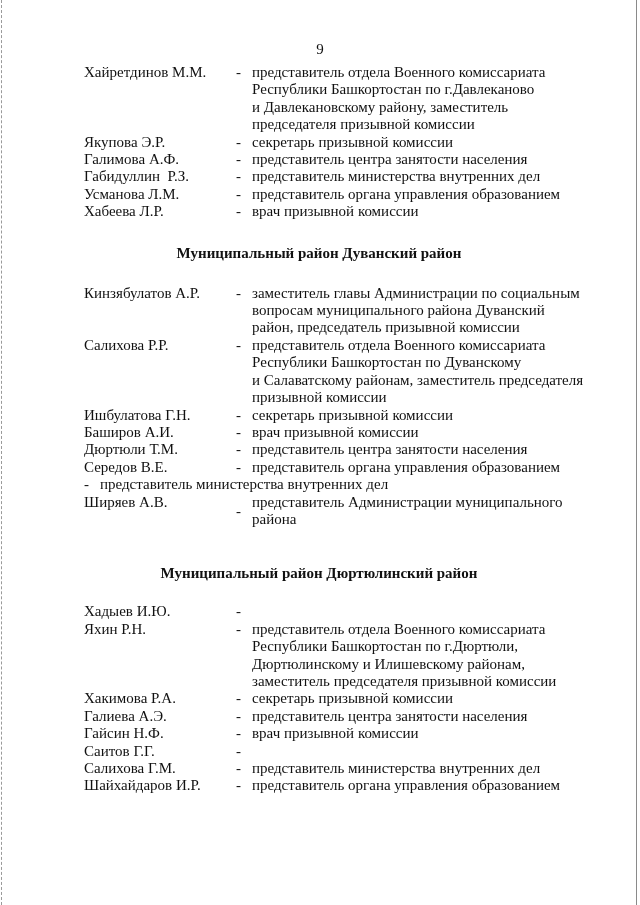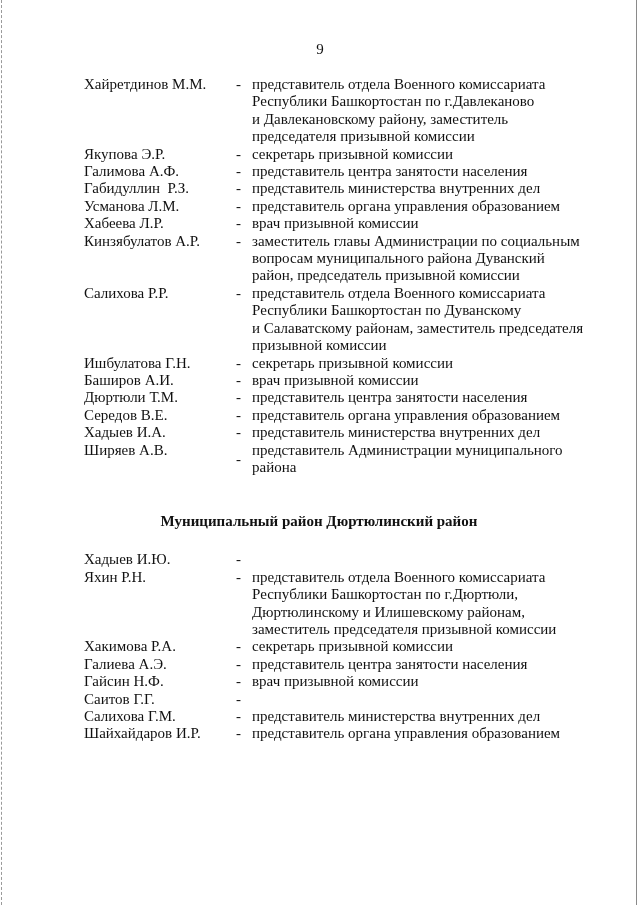--- a/index.html
+++ b/index.html
@@ -30,21 +30,21 @@
       top: 40px;
       left: 0;
       width: 640px;
       text-align: center;
       font-size: 15px;
       line-height: 18px;
     }
 
     .content {
       position: absolute;
-      top: 76px;
+      top: 64px;
       left: 84px;
       width: 520px;
       font-size: 15px;
       line-height: 17.4px;
     }
 
     .entry {
       display: flex;
       align-items: flex-start;
     }
@@ -116,20 +116,21 @@
       <span class="dash">-</span>
       <span class="role">представитель органа управления образованием</span>
     </div>
     <div class="entry">
       <span class="name">Хабеева Л.Р.</span>
       <span class="dash">-</span>
       <span class="role">врач призывной комиссии</span>
     </div>
   </div>
 
+  <div class="section-heading h1">Муниципальный район Дуванский район</div>
   <div>
     <div class="entry">
       <span class="name">Кинзябулатов А.Р.</span>
       <span class="dash">-</span>
       <span class="role">заместитель главы Администрации по социальным
 вопросам муниципального района Дуванский
 район, председатель призывной комиссии</span>
     </div>
     <div class="entry">
       <span class="name">Салихова Р.Р.</span>
@@ -153,21 +154,20 @@
       <span class="name">Дюртюли Т.М.</span>
       <span class="dash">-</span>
       <span class="role">представитель центра занятости населения</span>
     </div>
     <div class="entry">
       <span class="name">Середов В.Е.</span>
       <span class="dash">-</span>
       <span class="role">представитель органа управления образованием</span>
     </div>
     <div class="entry">
-      <span class="name">Хадыев И.А.</span>
       <span class="dash">-</span>
       <span class="role">представитель министерства внутренних дел</span>
     </div>
     <div class="entry dash-mid">
       <span class="name">Ширяев А.В.</span>
       <span class="dash">-</span>
       <span class="role">представитель Администрации муниципального
 района</span>
     </div>
   </div>

